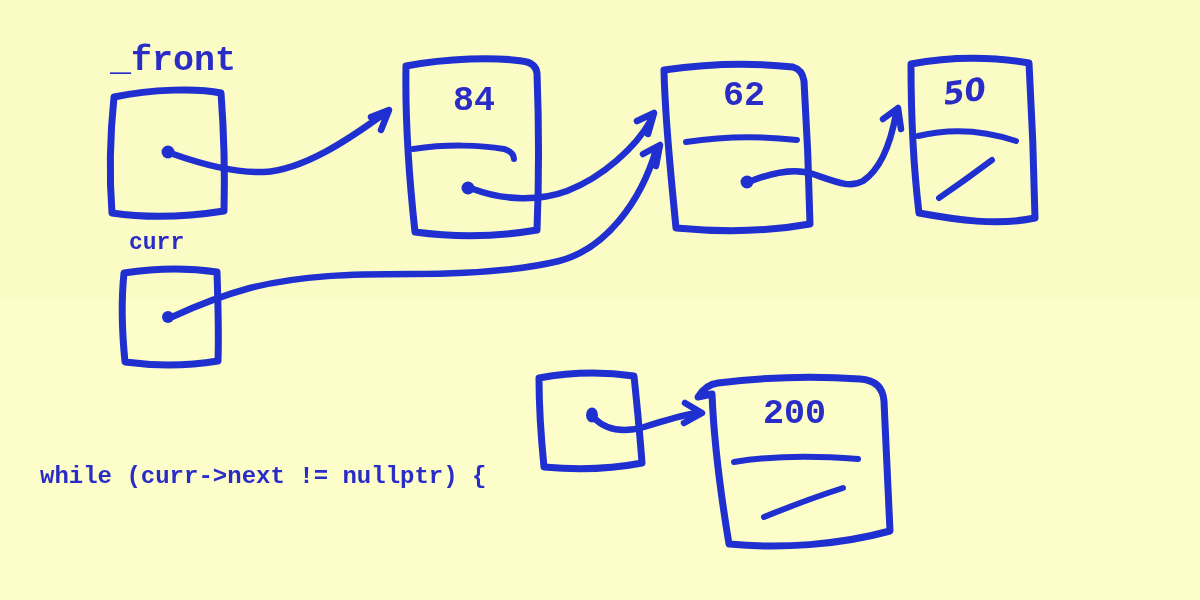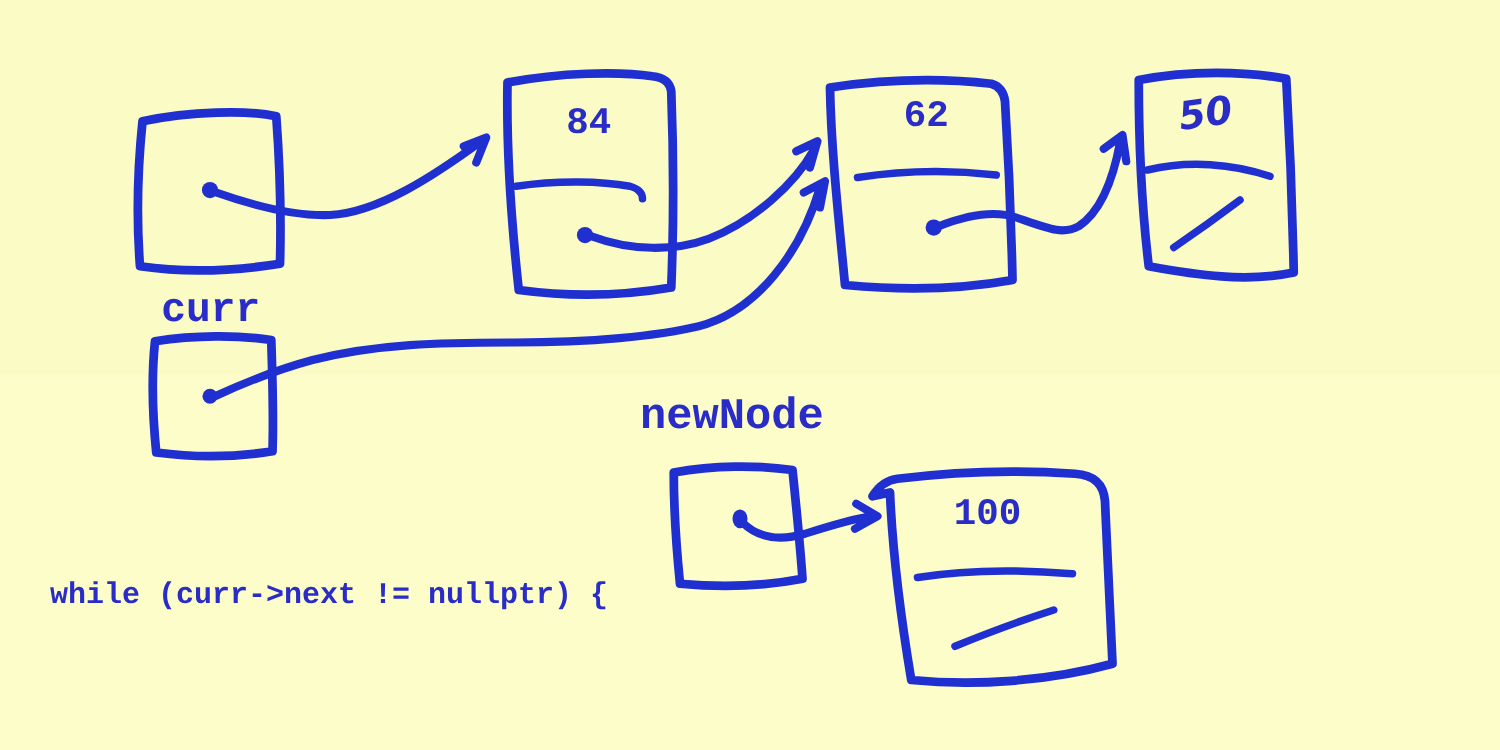--- a/index.html
+++ b/index.html
@@ -20,22 +20,22 @@
   .sketch .box{stroke-width:7;}
   .sketch .divider{stroke-width:6;}
   .sketch .arrow{stroke-width:6.5;}
   .sketch .slash{stroke-width:6;}
   .sketch .dot{fill:var(--ink);stroke:none;}
   .txt{
     position:absolute;color:var(--txt);font-weight:bold;line-height:1;
     white-space:pre;user-select:none;
   }
   .ptr-label{font-size:35px;}
-  .ptr-label.curr{font-size:33px;}
-  .node-value{font-size:30px;}
+  .ptr-label.curr{font-size:23px;}
+  .node-value{font-size:35px;}
   .node-value.handwritten{
     font-family:"DejaVu Sans",sans-serif;font-style:italic;font-size:31px;
     transform:rotate(-8deg);
   }
   .code{
     position:absolute;left:40px;top:404px;font-size:24px;line-height:29px;
     color:var(--txt);font-weight:bold;white-space:pre;
   }
 </style>
 </head>
@@ -83,32 +83,32 @@
       <path class="arrow" d="M594,418 C606,430 623,433 644,427 C666,420 683,415 697,413 M685,403 L702,413 L684,423"></path>
     </g>
 
     <g>
       <path class="box" d="M698,397 C703,389 709,384 718,383 C766,377 818,376 860,379 C876,380 883,388 884,401 C886,446 888,492 890,531 C839,545 780,549 729,544 C721,496 714,443 712,394 Z"></path>
       <path class="divider" d="M734,462 C776,455 821,456 858,459"></path>
       <path class="slash" d="M764,517 C791,506 818,496 843,488"></path>
     </g>
   </svg>
 
+  <div class="txt ptr-label" style="left:110px;top:44px;">_front</div>
 
   <div class="txt ptr-label curr" style="left:129px;top:232px;">curr</div>
 
-  <div class="txt ptr-label" style="left:512px;top:316px;">newNode</div>
 
   <div class="txt node-value" style="left:453px;top:84px;">84</div>
 
   <div class="txt node-value" style="left:723px;top:79px;">62</div>
 
   <div class="txt node-value handwritten" style="left:943px;top:76px;">50</div>
 
-  <div class="txt node-value" style="left:763px;top:397px;">100</div>
+  <div class="txt node-value" style="left:763px;top:397px;">200</div>
 
   <div class="code">
     <div>while (curr-&gt;next != nullptr) {</div>
     
     
     
     
   </div>
 
 </div>

